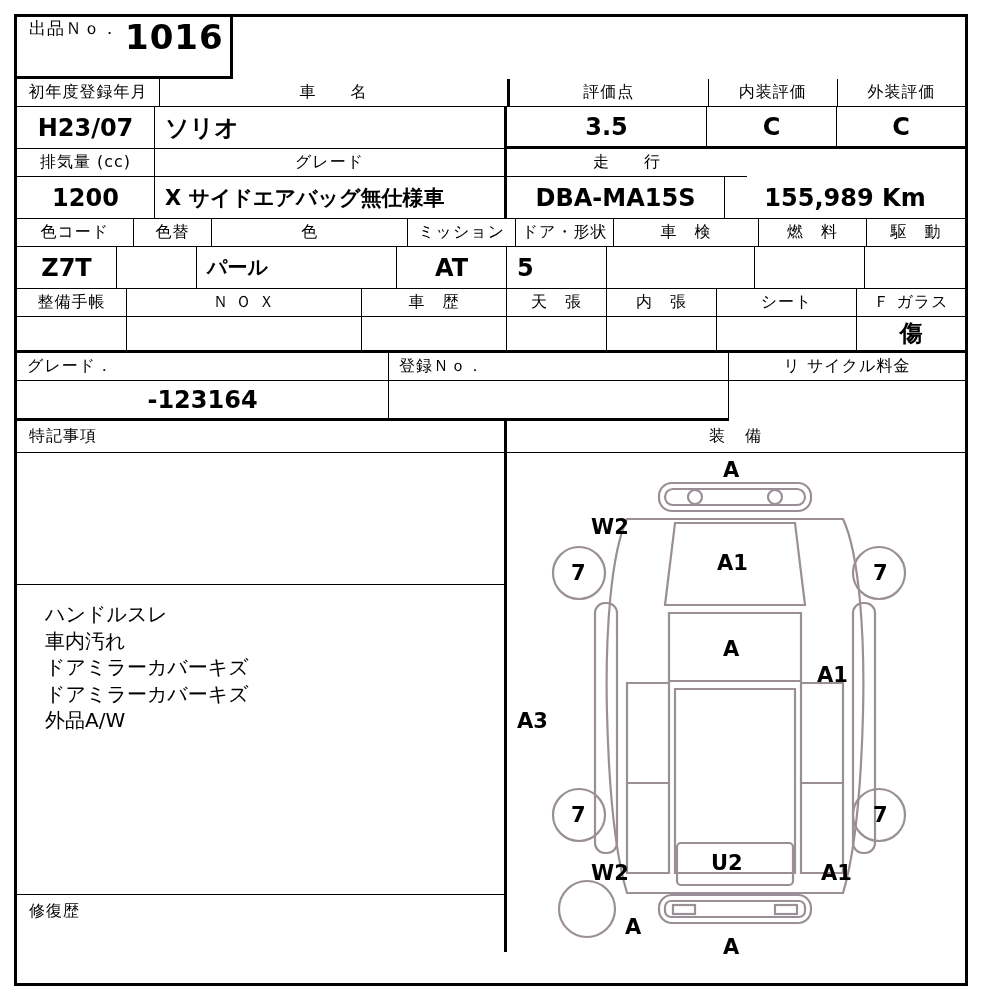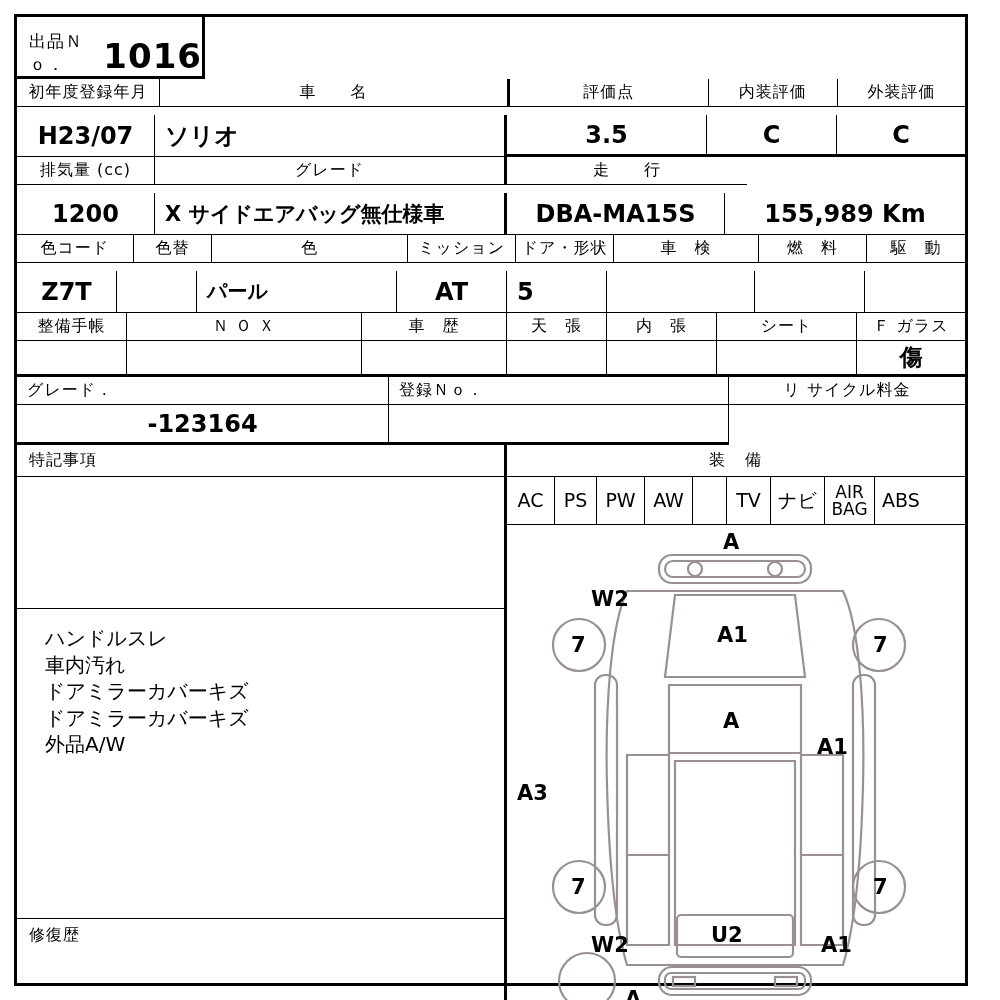--- a/index.html
+++ b/index.html
@@ -53,27 +53,27 @@
   
   .lotrow {
     position: absolute;
     left: 0; top: 0;
     width: 100%;
     height: 62px;
   }
   .lotbox {
     position: absolute;
     left: 0; top: 0;
-    width: 188px;
+    width: 216px;
     height: 62px;
     border-right: 3px solid #000;
     border-bottom: 3px solid #000;
     box-sizing: border-box;
     display: flex;
-    align-items: flex-end;
+    align-items: flex-start;
     padding-left: 12px;
   }
   .lotlabel {
     font-size: 17px;
     letter-spacing: 1px;
   }
   .lotvalue {
     font-size: 34px;
     font-weight: bold;
     margin-left: 6px;
@@ -86,21 +86,21 @@
     left: 0;
     top: 62px;
     width: 100%;
   }
 
   .thickb { border-bottom: 3px solid #000 !important; }
   .thickr { border-right: 3px solid #000 !important; }
 
   
   .r-lbl { height: 28px; }
-  .r-val { height: 42px; margin-top: 8px; }
+  .r-val { height: 42px; }
 
   
   .lower {
     display: flex;
     width: 100%;
   }
   .notes-col {
     width: 490px;
     box-sizing: border-box;
     border-right: 3px solid #000;
@@ -289,34 +289,20 @@
           <div>ドアミラーカバーキズ</div>
           <div>ドアミラーカバーキズ</div>
           <div>外品A/W</div>
         </div>
         <div class="repair-head">修復歴</div>
       </div>
 
       <div class="equip-col">
         <div class="equip-head">装　備</div>
 
-        <div class="equip-row">
-          <div class="equip-cell" style="width:48px">AC</div>
-          <div class="equip-cell" style="width:42px">PS</div>
-          <div class="equip-cell" style="width:48px">PW</div>
-          <div class="equip-cell" style="width:48px">AW</div>
-          <div class="equip-cell" style="width:34px"></div>
-          <div class="equip-cell" style="width:44px">TV</div>
-          <div class="equip-cell" style="width:54px">ナビ</div>
-          <div class="equip-cell two-line" style="width:50px">
-            <span>AIR</span>
-            <span>BAG</span>
-          </div>
-          <div class="equip-cell last" style="width:52px">ABS</div>
-        </div>
 
         <div class="diagram">
           <svg width="458" height="499" viewBox="0 0 458 499">
             <g fill="none" stroke="#9a8f96" stroke-width="2.2">
 
               <rect x="152" y="30" width="152" height="28" rx="13"></rect>
               <rect x="158" y="36" width="140" height="16" rx="8"></rect>
               <circle cx="188" cy="44" r="7"></circle>
               <circle cx="268" cy="44" r="7"></circle>
 

